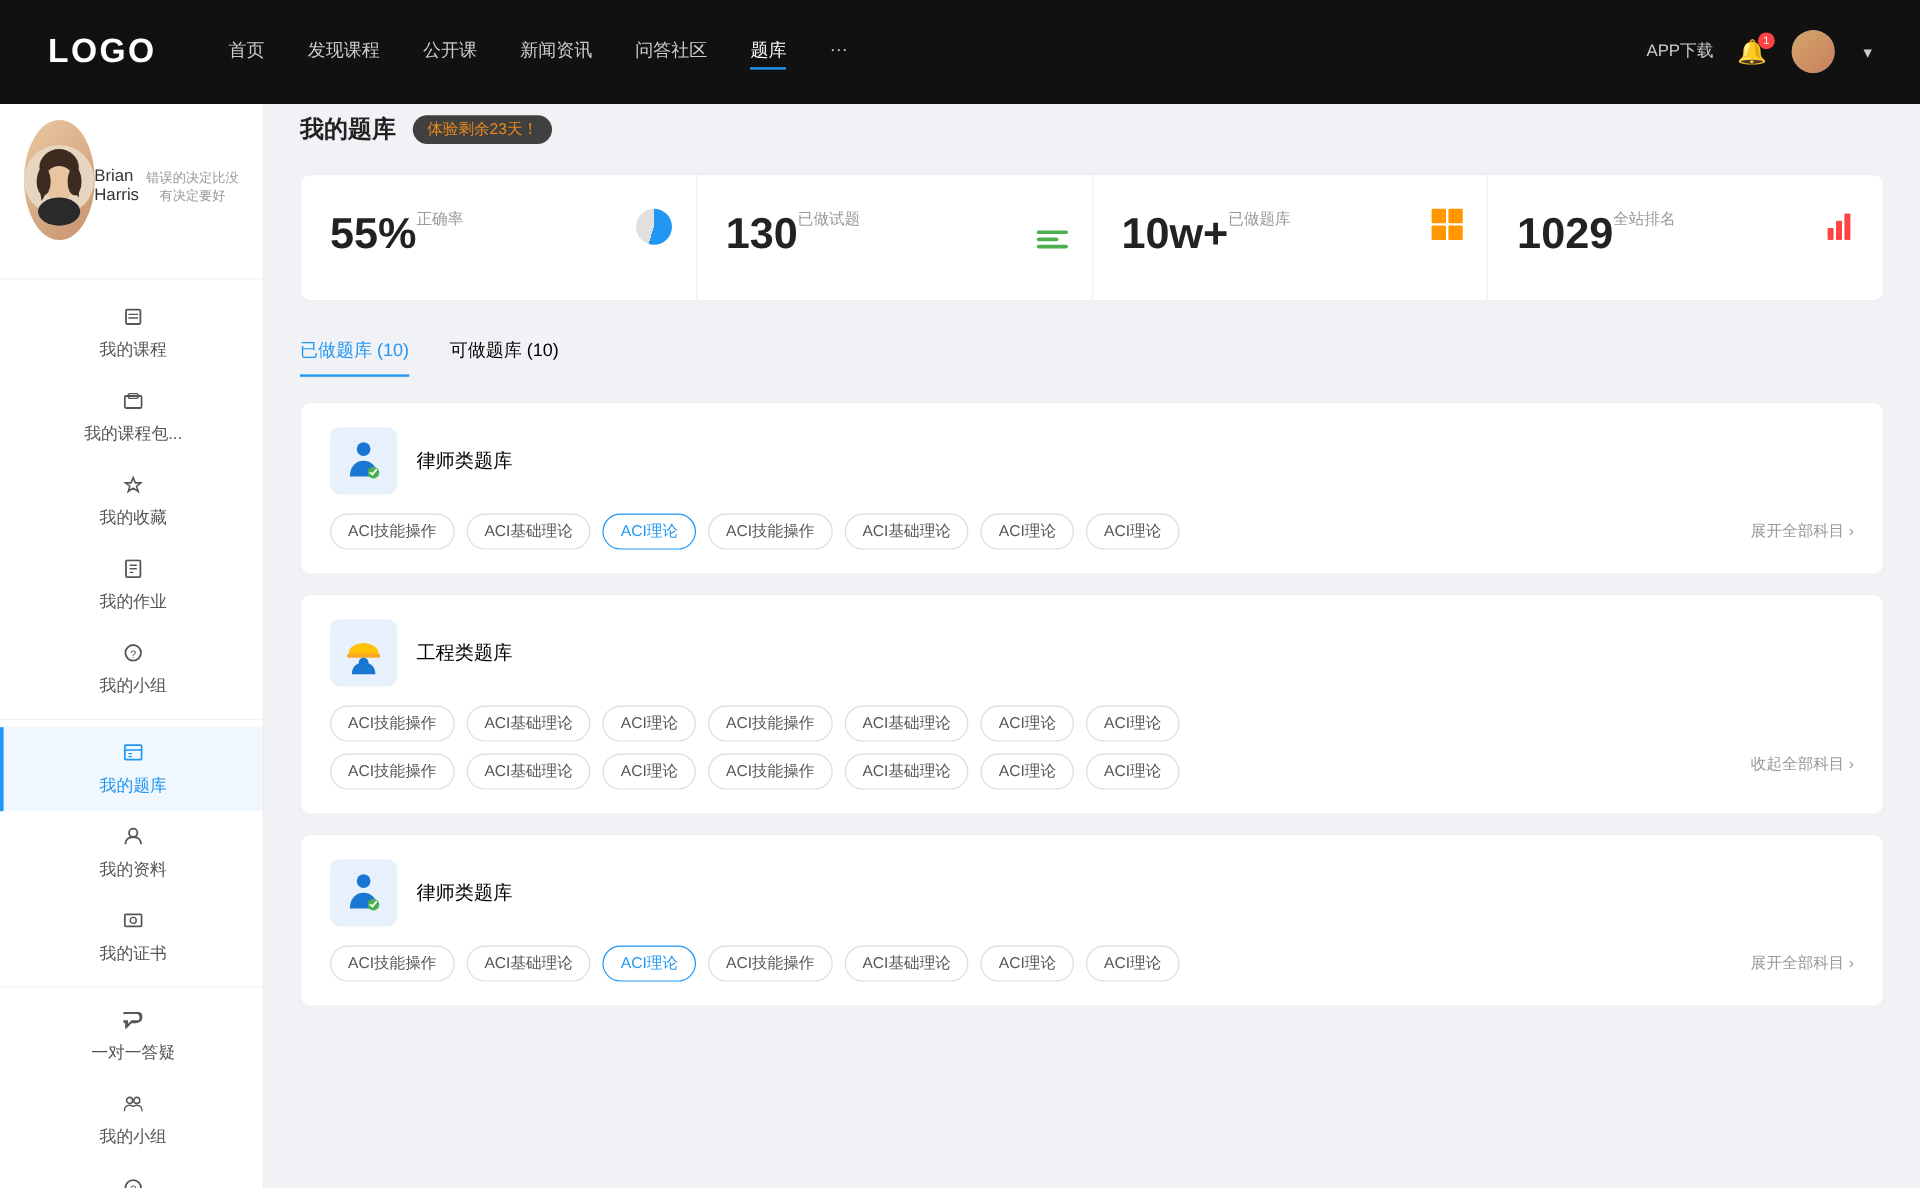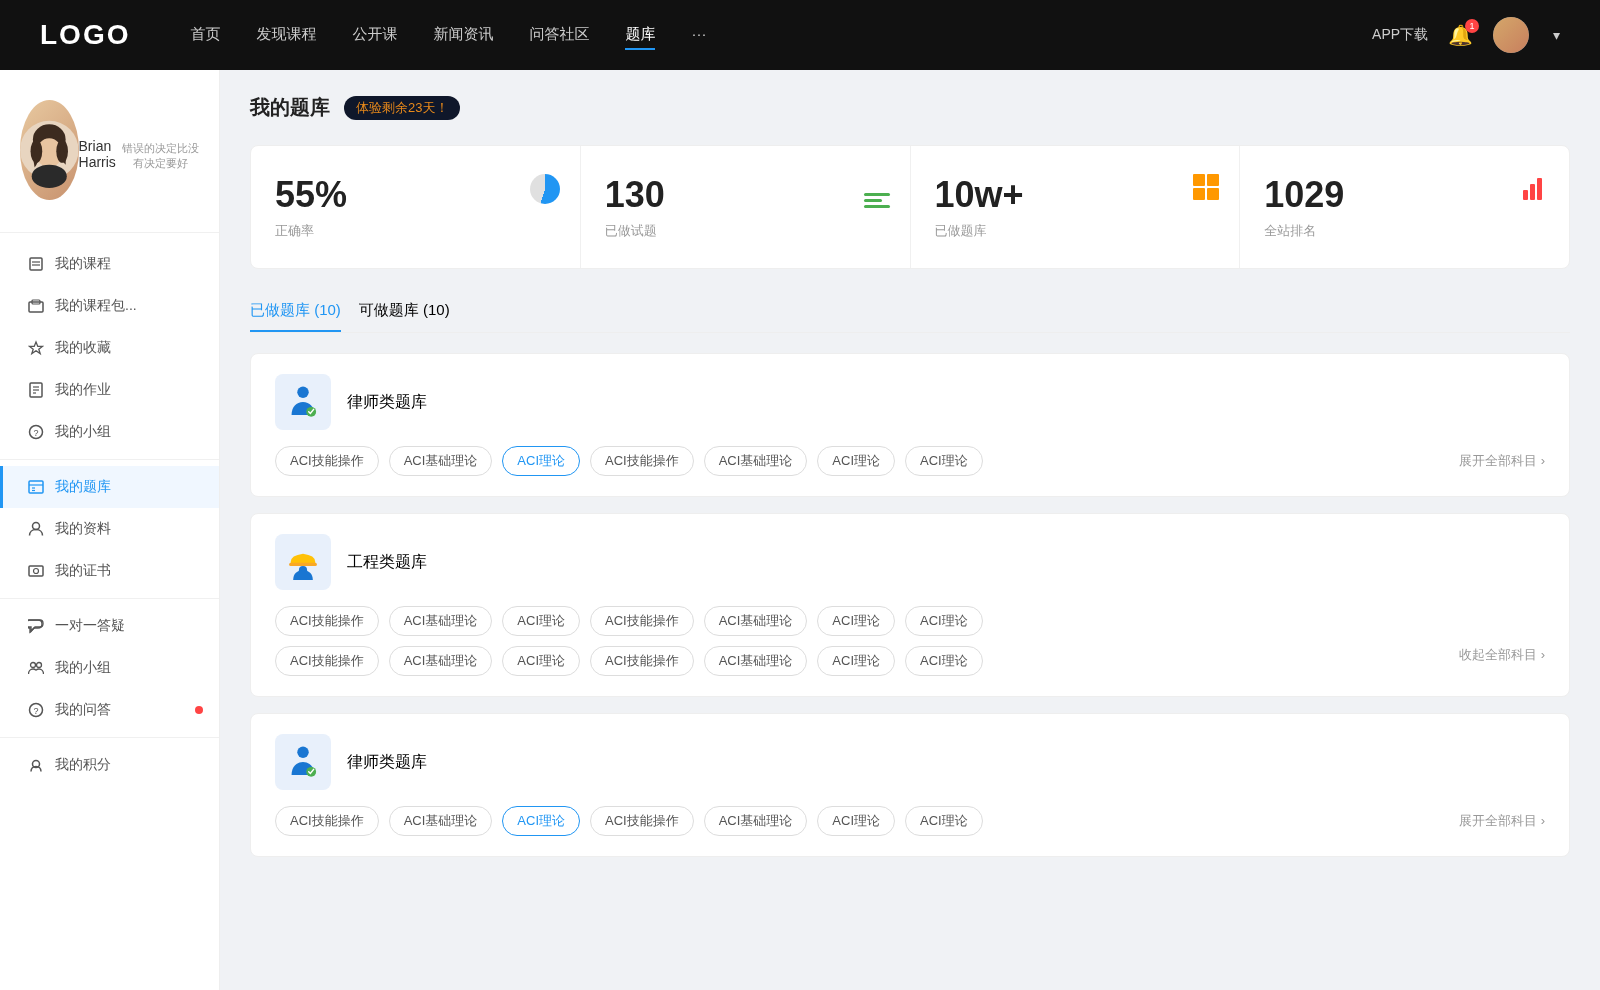--- a/index.html
+++ b/index.html
@@ -1,21 +1,21 @@
 <!DOCTYPE html>
 <html><head>
   <meta charset="utf-8">
   <style>
     * { box-sizing: border-box; margin: 0; padding: 0; }
     body { font-family: 'PingFang SC', 'Microsoft YaHei', sans-serif; background: #f0f2f5; min-height: 990px; }
 
     
     .navbar {
       background: #111;
-      height: 70px;
+      height: 86px;
       display: flex;
       align-items: center;
       padding: 0 40px;
       position: fixed;
       top: 0; left: 0; right: 0;
       z-index: 100;
     }
     .navbar-logo {
       color: white;
       font-size: 28px;
@@ -116,20 +116,21 @@
     .sidebar-item {
       display: flex;
       align-items: center;
       gap: 10px;
       padding: 12px 24px;
       cursor: pointer;
       font-size: 14px;
       color: #555;
       position: relative;
       border-left: 3px solid transparent;
+      flex-direction: column;
     }
     .sidebar-item.active {
       color: #2196F3;
       border-left: 3px solid #2196F3;
       background: #f0f7ff;
     }
     .sidebar-item .icon { width: 18px; height: 18px; display: flex; align-items: center; justify-content: center; font-size: 15px; color: inherit; }
     .sidebar-divider { height: 1px; background: #f0f0f0; margin: 6px 0; }
     .dot-badge { width: 8px; height: 8px; background: #f44; border-radius: 50%; position: absolute; right: 16px; top: 50%; transform: translateY(-50%); }
 
@@ -146,41 +147,41 @@
       align-items: center;
       gap: 14px;
       margin-bottom: 24px;
     }
     .page-title {
       font-size: 20px;
       font-weight: 600;
       color: #222;
     }
     .trial-badge {
-      background: #0f172a;
+      background: #404040;
       color: #e8891a;
       padding: 3px 12px;
       border-radius: 12px;
       font-size: 13px;
     }
 
     
     .stats-row {
       display: flex;
       background: #fff;
       border-radius: 8px;
       border: 1px solid #eee;
       margin-bottom: 24px;
       overflow: hidden;
     }
     .stat-item {
       flex: 1;
       padding: 28px 24px;
       display: flex;
-      flex-direction: column;
+      flex-direction: row;
       align-items: flex-start;
       border-right: 1px solid #f0f0f0;
       position: relative;
     }
     .stat-item:last-child { border-right: none; }
     .stat-value {
       font-size: 36px;
       font-weight: 600;
       color: #222;
       margin-bottom: 6px;
@@ -191,21 +192,21 @@
     }
     .stat-icon {
       position: absolute;
       top: 28px; right: 20px;
       font-size: 24px;
     }
 
     
     .tabs-bar {
       display: flex;
-      gap: 18px;
+      gap: 34px;
       margin-bottom: 20px;
       border-bottom: 1px solid #eee;
       padding-bottom: 0;
     }
     .tab-item {
       font-size: 15px;
       padding: 8px 0 12px;
       cursor: pointer;
       color: #000000;
       position: relative;

